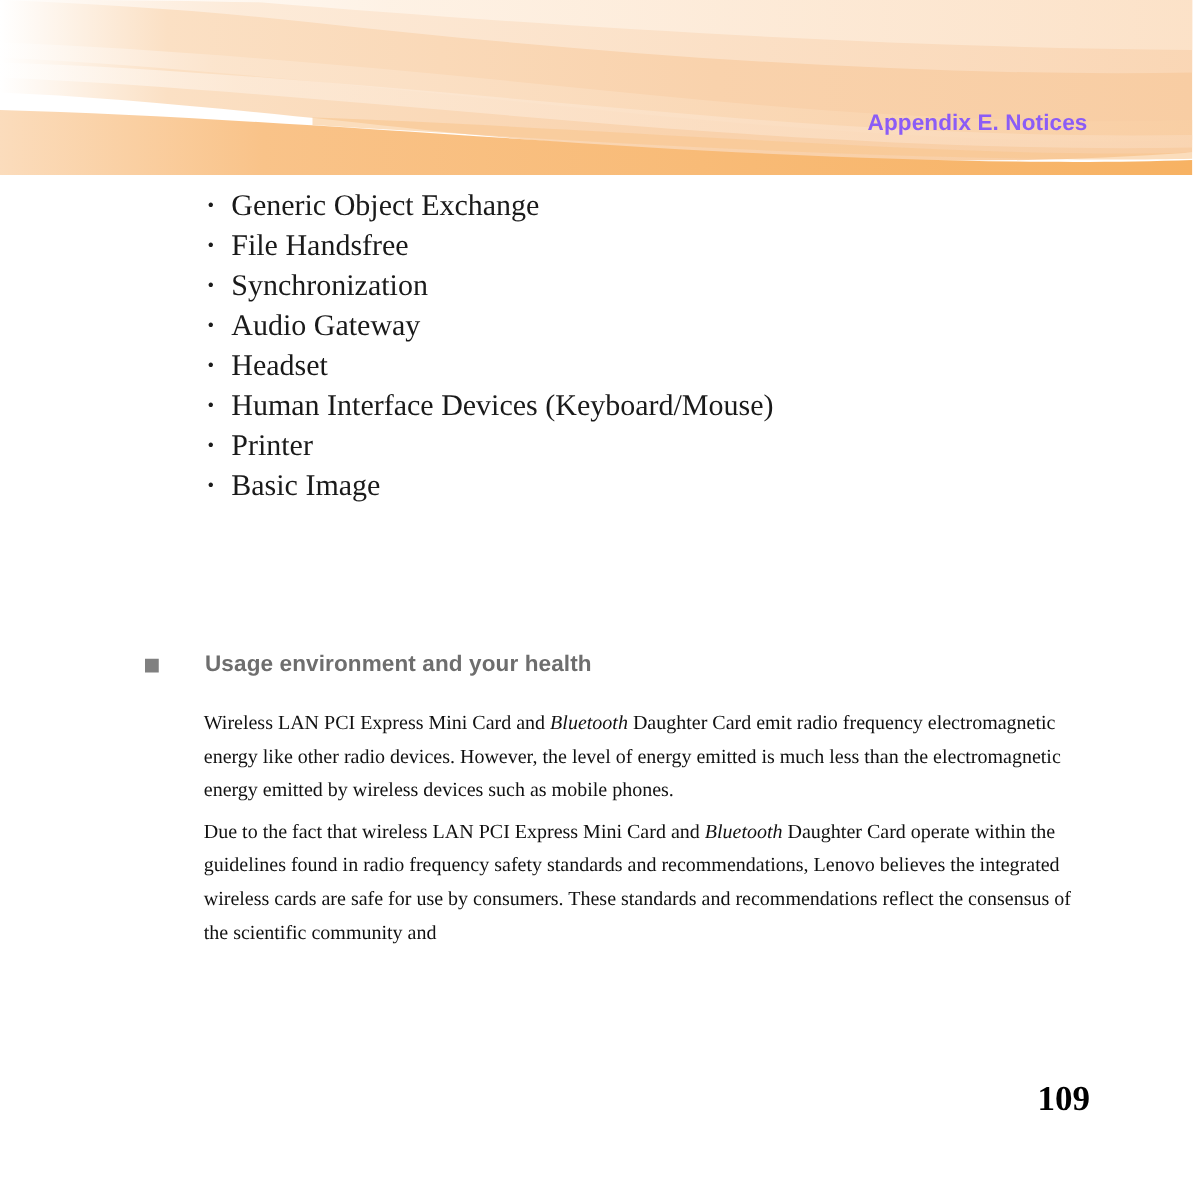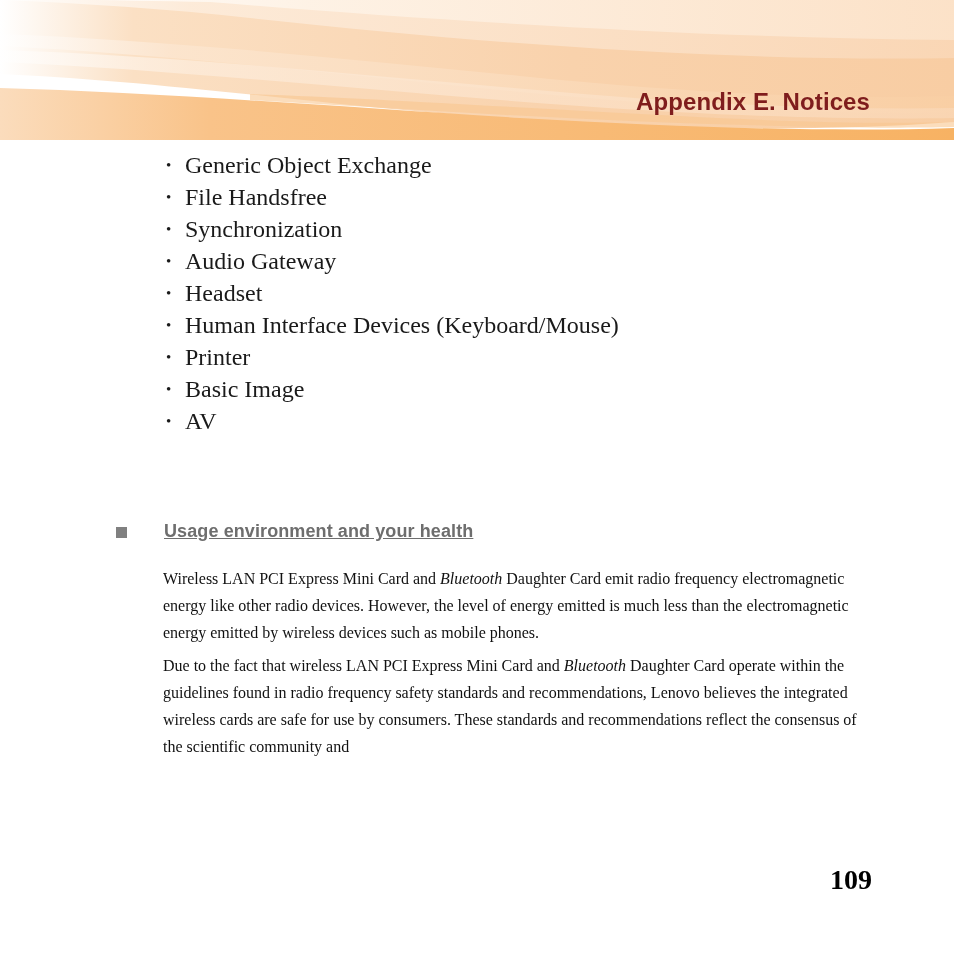--- a/index.html
+++ b/index.html
@@ -36,22 +36,22 @@
     width: 954px;
     height: 140px;
   }
 
   .header-title {
     position: absolute;
     top: 88px;
     right: 84px;
     font-family: "Liberation Sans", sans-serif;
     font-weight: bold;
-    font-size: 24px;
-    color: #7f1d1d;
+    font-size: 18px;
+    color: #8b5cf6;
     letter-spacing: 0.1px;
     white-space: nowrap;
   }
 
   
   .content {
     position: absolute;
     top: 140px;
     left: 0;
     width: 954px;
@@ -100,21 +100,20 @@
     flex: 0 0 auto;
     margin-right: 37px;
     margin-top: 2px;
   }
   .heading-text {
     font-family: "Liberation Sans", sans-serif;
     font-weight: bold;
     font-size: 18px;
     color: #6e6e6e;
     letter-spacing: 0.1px;
-    text-decoration: underline;
   }
 
   
   .paragraphs {
     position: absolute;
     top: 425px;
     left: 163px;
     width: 712px;
   }
   .body-para {
@@ -196,21 +195,20 @@
 
     <ul class="bullet-list">
       <li class="bullet-item">Generic Object Exchange</li>
       <li class="bullet-item">File Handsfree</li>
       <li class="bullet-item">Synchronization</li>
       <li class="bullet-item">Audio Gateway</li>
       <li class="bullet-item">Headset</li>
       <li class="bullet-item">Human Interface Devices (Keyboard/Mouse)</li>
       <li class="bullet-item">Printer</li>
       <li class="bullet-item">Basic Image</li>
-      <li class="bullet-item">AV</li>
     </ul>
 
     <div class="section-heading">
       <span class="heading-marker"></span>
       <span class="heading-text">Usage environment and your health</span>
     </div>
 
     <div class="paragraphs">
       <p class="body-para"><span>Wireless LAN PCI Express Mini Card and </span><span class="italic">Bluetooth</span><span> Daughter Card emit radio frequency electromagnetic energy like other radio devices. However, the level of energy emitted is much less than the electromagnetic energy emitted by wireless devices such as mobile phones.</span></p>
       <p class="body-para"><span>Due to the fact that wireless LAN PCI Express Mini Card and </span><span class="italic">Bluetooth</span><span> Daughter Card operate within the guidelines found in radio frequency safety standards and recommendations, Lenovo believes the integrated wireless cards are safe for use by consumers. These standards and recommendations reflect the consensus of the scientific community and</span></p>

